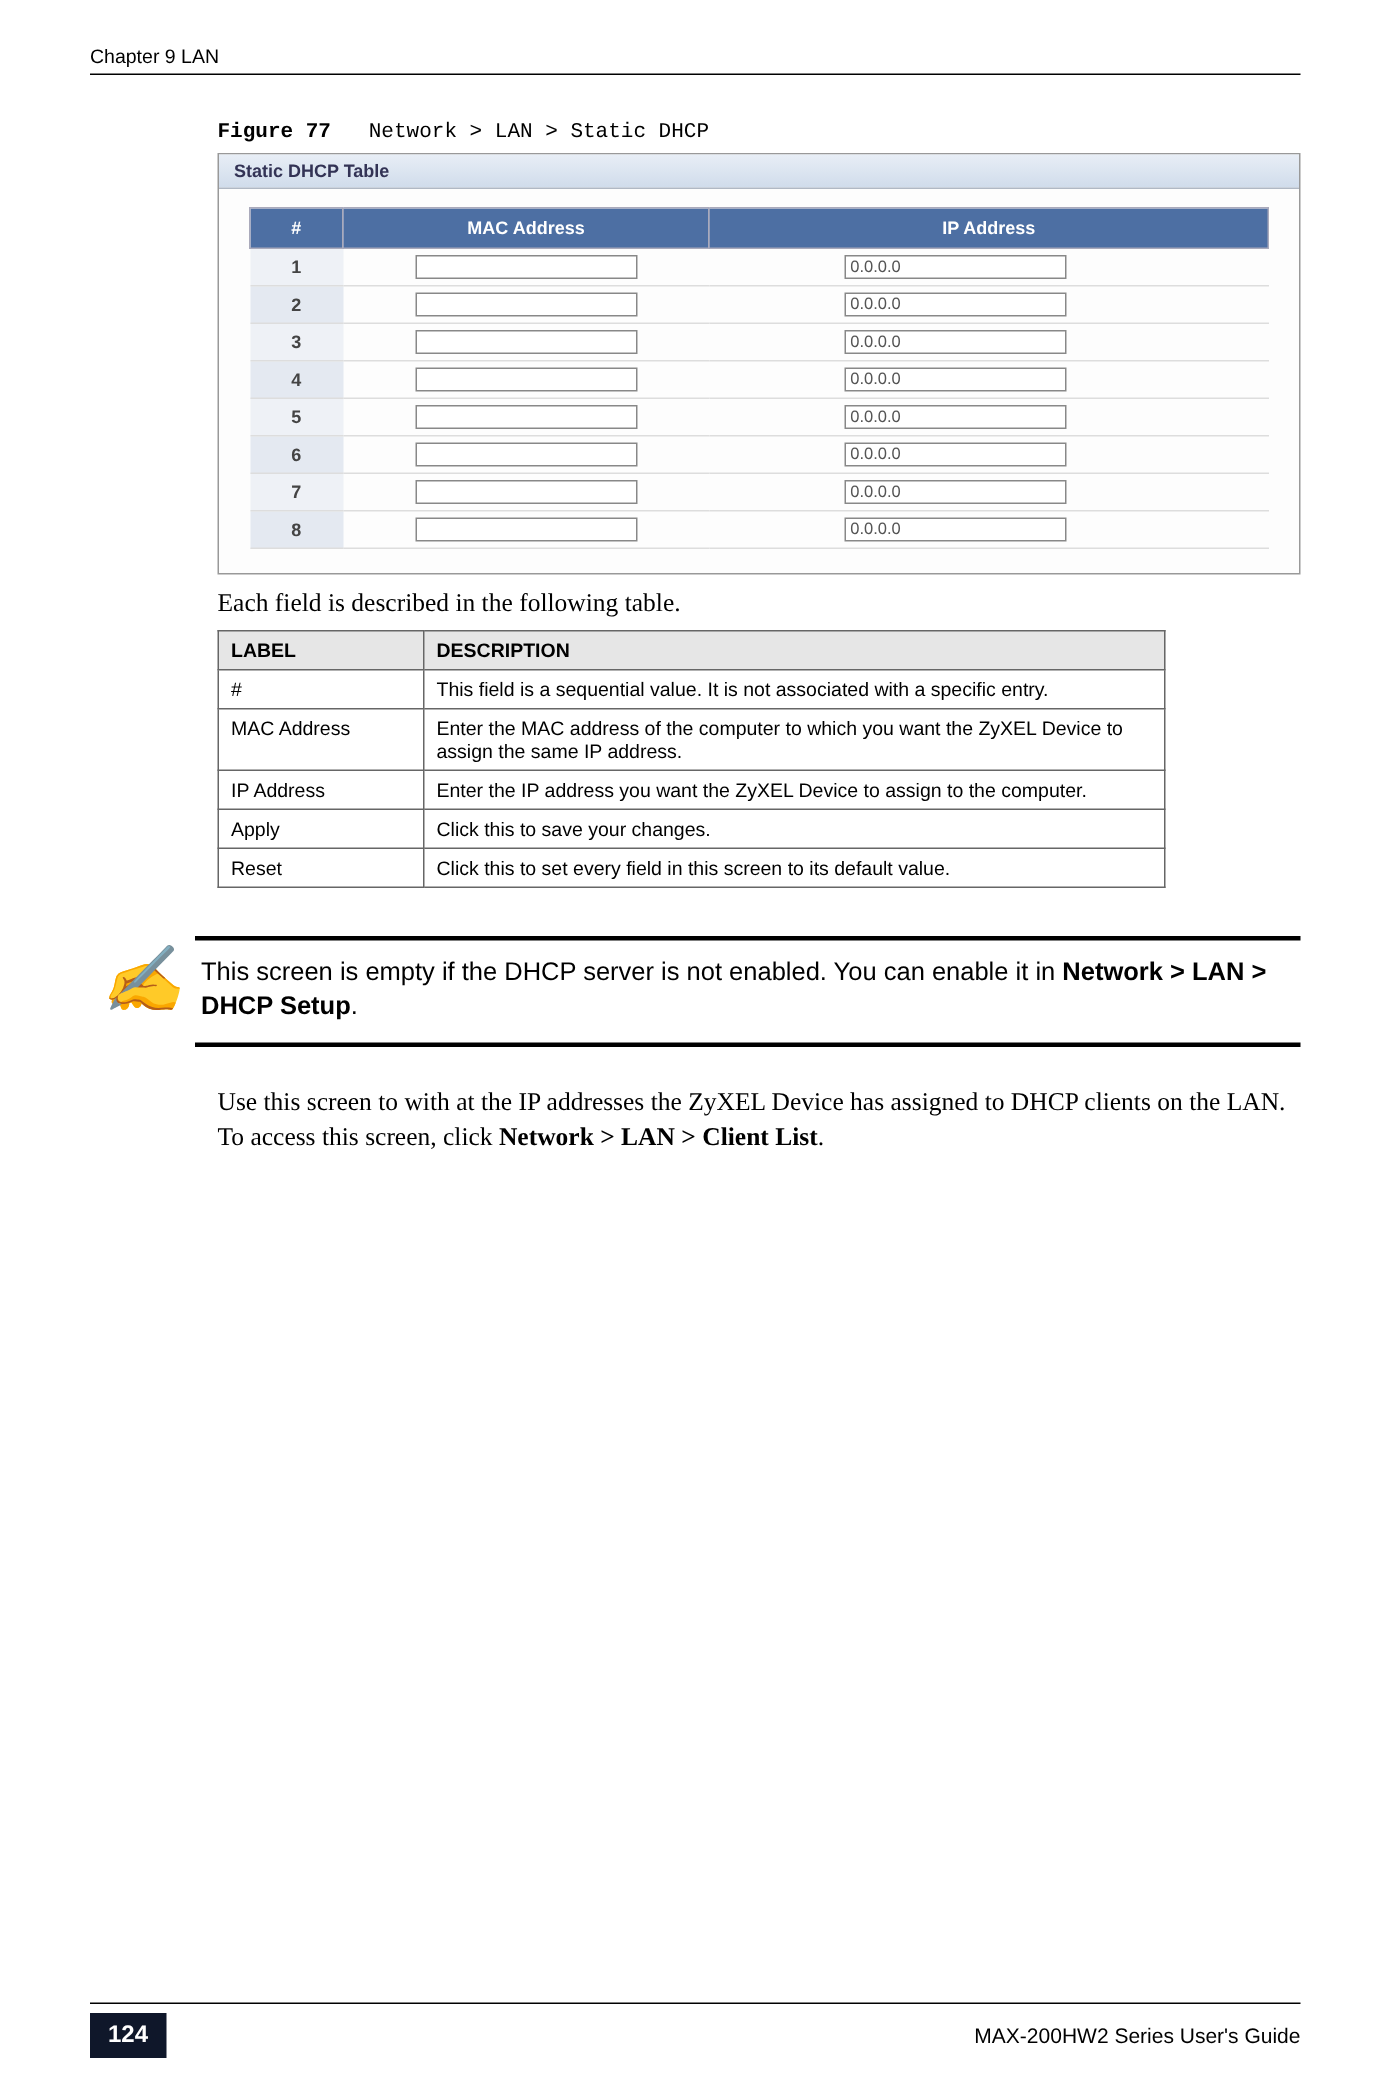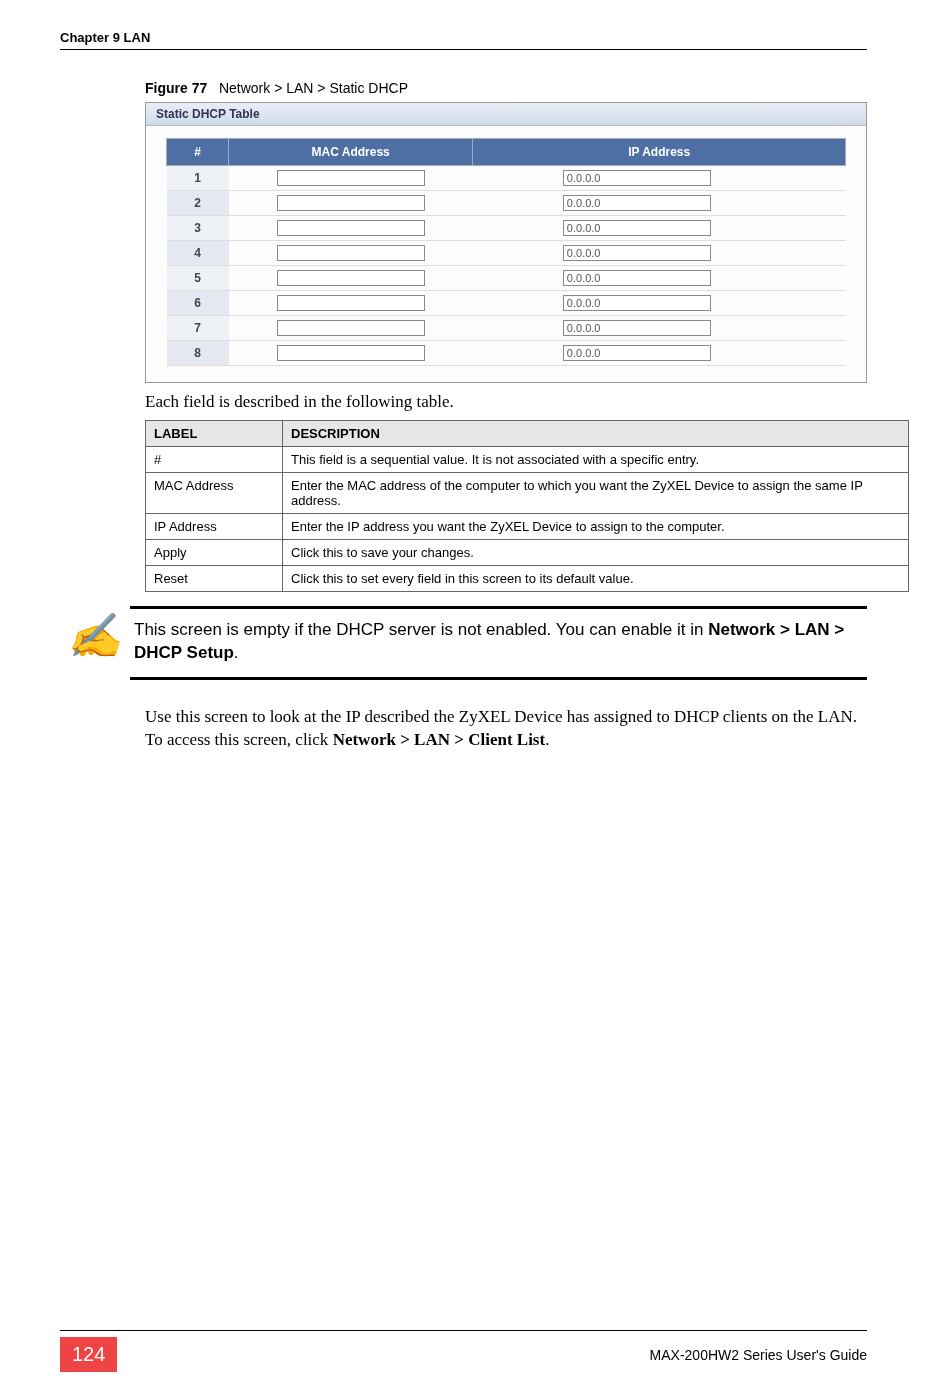--- a/index.html
+++ b/index.html
@@ -19,29 +19,29 @@
   .header-row {
     display: flex;
     justify-content: space-between;
     align-items: baseline;
     border-bottom: 1.5px solid #000;
     font-family: Arial, Helvetica, sans-serif;
     font-size: 13px;
     padding-bottom: 4px;
     margin-bottom: 30px;
   }
-  .chapter-label { font-weight: bold; }
+  .chapter-label { font-weight: normal; }
   .body-text {
     font-family: "Times New Roman", Times, serif;
     font-size: 17px;
     margin: 0 0 18px 85px;
     line-height: 1.35;
   }
   .caption {
-    font-family: Liberation Sans, sans-serif;
+    font-family: Liberation Mono, monospace;
     font-size: 14px;
     margin: 0 0 6px 85px;
   }
   .caption .bold { font-weight: bold; }
   .screenshot-wrap {
     margin: 0 0 8px 85px;
     border: 1px solid #999;
     width: 720px;
     background: #fdfdfd;
     font-family: Arial, Helvetica, sans-serif;
@@ -91,21 +91,21 @@
   }
   .sdhcp-btnrow button {
     font-family: Arial, Helvetica, sans-serif;
     font-size: 12px;
     padding: 2px 16px;
     margin: 0 6px;
     background: #e6e6e6;
     border: 1px solid #888;
   }
 
-  .ftable-wrap { margin: 0 0 14px 85px; width: 764px; }
+  .ftable-wrap { margin: 0 0 32px 85px; width: 632px; }
   .ftable {
     width: 100%;
     border-collapse: collapse;
     font-family: Arial, Helvetica, sans-serif;
     font-size: 13px;
   }
   .ftable th {
     background: #e6e6e6;
     text-align: left;
     padding: 5px 8px;
@@ -158,24 +158,24 @@
   }
   .footer-inner {
     border-top: 1.5px solid #000;
     display: flex;
     justify-content: space-between;
     align-items: center;
     padding-top: 6px;
     font-family: Arial, Helvetica, sans-serif;
   }
   .page-num-box {
-    background: #ef4444;
+    background: #0f172a;
     color: #fff;
-    font-weight: normal;
-    font-size: 20px;
+    font-weight: bold;
+    font-size: 16px;
     padding: 6px 12px;
   }
   .footer-text { font-size: 14px; }
 </style>
 </head>
 <body>
 
 <div class="page">
 
   <div class="header-row">
@@ -283,21 +283,21 @@
 
 
   <div class="notebox-wrap">
     <div class="hand-icon">✍</div>
     <div class="notebox">
       <span>This screen is empty if the DHCP server is not enabled. You can enable it in </span><b>Network &gt; LAN &gt; DHCP Setup</b><span>.</span>
     </div>
   </div>
 
   <p class="body-text">
-    <span>Use this screen to look at the IP described the ZyXEL Device has assigned to DHCP clients on the LAN. To access this screen, click </span><b>Network &gt; LAN &gt; Client List</b><span>.</span>
+    <span>Use this screen to with at the IP addresses the ZyXEL Device has assigned to DHCP clients on the LAN. To access this screen, click </span><b>Network &gt; LAN &gt; Client List</b><span>.</span>
   </p>
 
   <div class="footer">
     <div class="footer-inner">
       <div class="page-num-box">124</div>
       <div class="footer-text">MAX-200HW2 Series User's Guide</div>
     </div>
   </div>
 
 </div>

